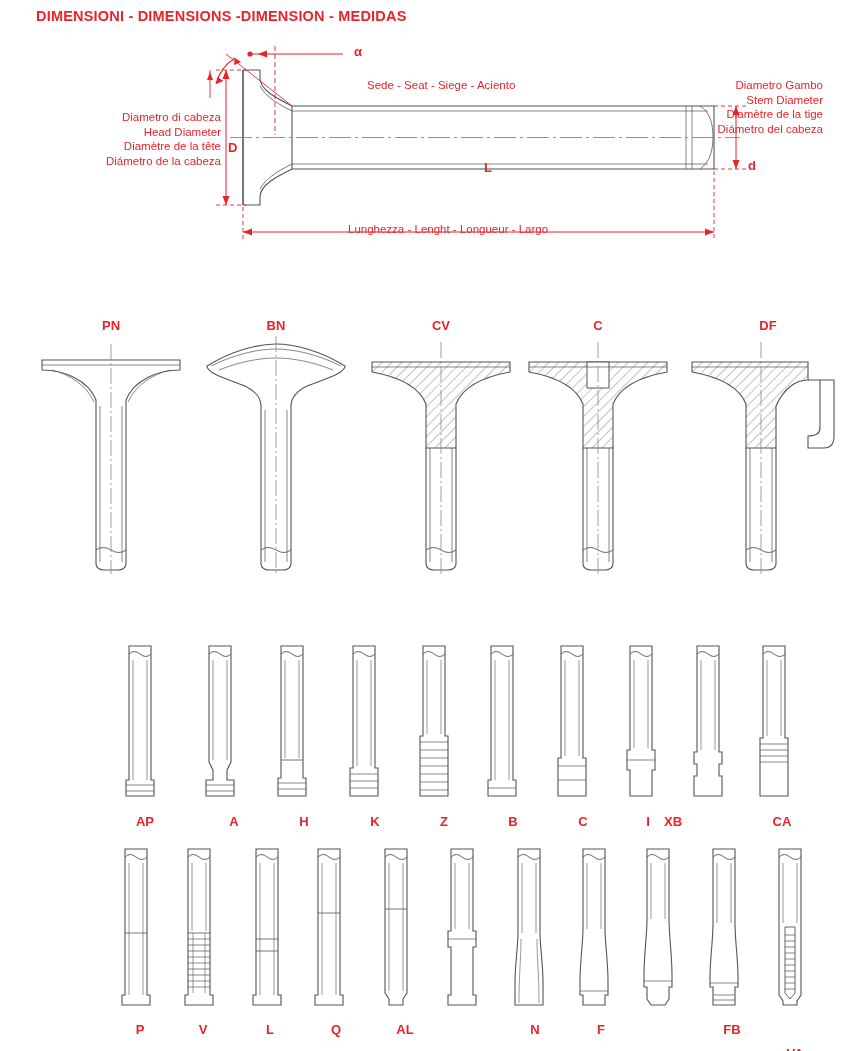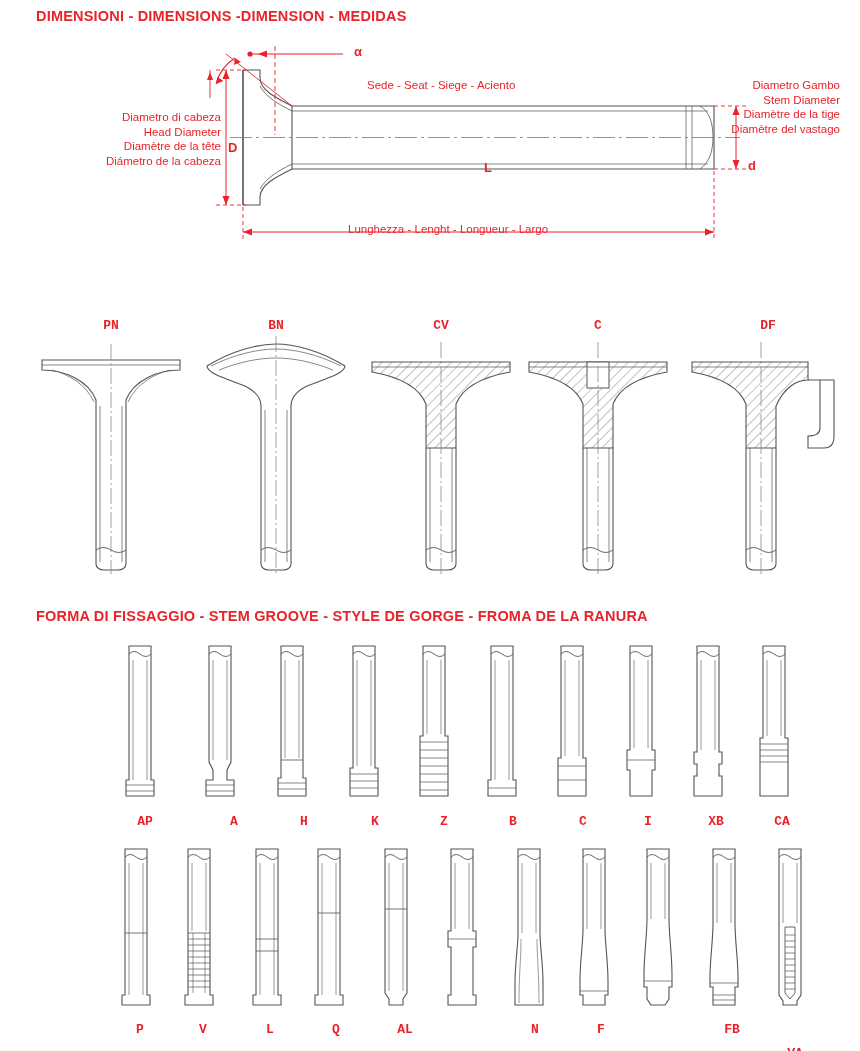--- a/index.html
+++ b/index.html
@@ -49,21 +49,20 @@
     white-space: nowrap;
   }
   .style-code {
     position: absolute;
     font-size: 13px;
     font-weight: bold;
     color: #e8232a;
     text-align: center;
     white-space: nowrap;
     transform: translateX(-50%);
-    font-family: Liberation Mono, monospace;
   }
   svg { display: block; }
   .dia { position: absolute; }
 </style>
 </head>
 <body>
 
 <div class="page">
 
   <div class="section-title" id="title-dimensions">DIMENSIONI - DIMENSIONS -DIMENSION - MEDIDAS</div>
@@ -138,25 +137,25 @@
   <div class="red-label" style="left:367px; top:46px;margin-top:32px;">Sede - Seat - Siege - Aciento</div>
 
   <div class="red-label right" style="left:36px; top:110px; width:185px;">
     <div>Diametro di cabeza</div>
     <div>Head Diameter</div>
     <div>Diamètre de la tête</div>
     <div>Diámetro de la cabeza</div>
   </div>
   <div class="red-bold" style="left:228px; top:140px;">D</div>
 
-  <div class="red-label right" style="left:630px; top:78px; width:210px;">
+  <div class="red-label right" style="left:613px; top:78px; width:210px;">
     <div>Diametro Gambo</div>
     <div>Stem Diameter</div>
     <div>Diamètre de la tige</div>
-    <div>Diamètre del vastago</div>
+    <div>Diámetro del cabeza</div>
   </div>
   <div class="red-bold" style="left:748px; top:158px;">d</div>
 
   <div class="red-bold" style="left:484px; top:160px;">L</div>
   <div class="red-label" style="left:348px; top:222px;">Lunghezza - Lenght - Longueur - Largo</div>
 
 
   <svg class="dia" style="left:38px; top:336px;" width="146" height="240" viewBox="0 0 146 240">
     <g fill="none" stroke="#555" stroke-width="1.1">
       <path d="M4,24 L142,24 L142,34 C120,34 96,44 88,64 L88,228
@@ -243,21 +242,20 @@
       <path d="M84,112 L84,226" stroke-width="0.7"></path>
       <path d="M58,214 q7,-5 15,0 q8,5 15,0" stroke-width="0.9"></path>
 
       <path d="M120,44 L132,44 L132,92 C132,98 126,100 120,100 L120,112 L136,112
                C142,112 146,108 146,100 L146,44 Z"></path>
       <path d="M73,6 L73,238" stroke="#888" stroke-width="0.8" stroke-dasharray="16,3,2,3"></path>
     </g>
   </svg>
   <div class="style-code" style="left:768px; top:318px;">DF</div>
 
-  <div class="section-title" id="title-stem-groove">FORMA DI FISSAGGIO - STEM GROOVE - STYLE DE GORGE - FROMA DE LA RANURA</div>
 
   <svg class="dia" style="left:116px; top:640px;" width="48" height="165" viewBox="0 0 48 165">
     <g fill="none" stroke="#555" stroke-width="1.1">
       <path d="M13,6 L35,6 L35,140 L38,140 L38,156 L10,156 L10,140 L13,140 Z"></path>
       <path d="M13,14 q5,-5 11,0 q6,5 11,0" stroke-width="0.9"></path>
       <path d="M10,145 L38,145" stroke-width="0.7"></path>
       <path d="M10,151 L38,151" stroke-width="0.7"></path>
       <path d="M17,20 L17,140" stroke-width="0.6"></path>
       <path d="M31,20 L31,140" stroke-width="0.6"></path>
     </g>
@@ -355,21 +353,21 @@
 
   <svg class="dia" style="left:684px; top:640px;" width="48" height="165" viewBox="0 0 48 165">
     <g fill="none" stroke="#555" stroke-width="1.1">
       <path d="M13,6 L35,6 L35,112 L38,112 L38,124 L35,124 L35,136 L38,136 L38,156 L10,156
                L10,136 L13,136 L13,124 L10,124 L10,112 L13,112 Z"></path>
       <path d="M13,14 q5,-5 11,0 q6,5 11,0" stroke-width="0.9"></path>
       <path d="M17,20 L17,110" stroke-width="0.6"></path>
       <path d="M31,20 L31,110" stroke-width="0.6"></path>
     </g>
   </svg>
-  <div class="style-code" style="left:716px; top:814px;text-align:center;">XB</div>
+  <div class="style-code" style="left:673px; top:814px;text-align:center;">XB</div>
 
   <svg class="dia" style="left:750px; top:640px;" width="48" height="165" viewBox="0 0 48 165">
     <g fill="none" stroke="#555" stroke-width="1.1">
       <path d="M13,6 L35,6 L35,98 L38,98 L38,156 L10,156 L10,98 L13,98 Z"></path>
       <path d="M13,14 q5,-5 11,0 q6,5 11,0" stroke-width="0.9"></path>
       <path d="M10,104 L38,104" stroke-width="0.7"></path>
       <path d="M10,110 L38,110" stroke-width="0.7"></path>
       <path d="M10,116 L38,116" stroke-width="0.7"></path>
       <path d="M10,122 L38,122" stroke-width="0.7"></path>
       <path d="M17,20 L17,96" stroke-width="0.6"></path>

